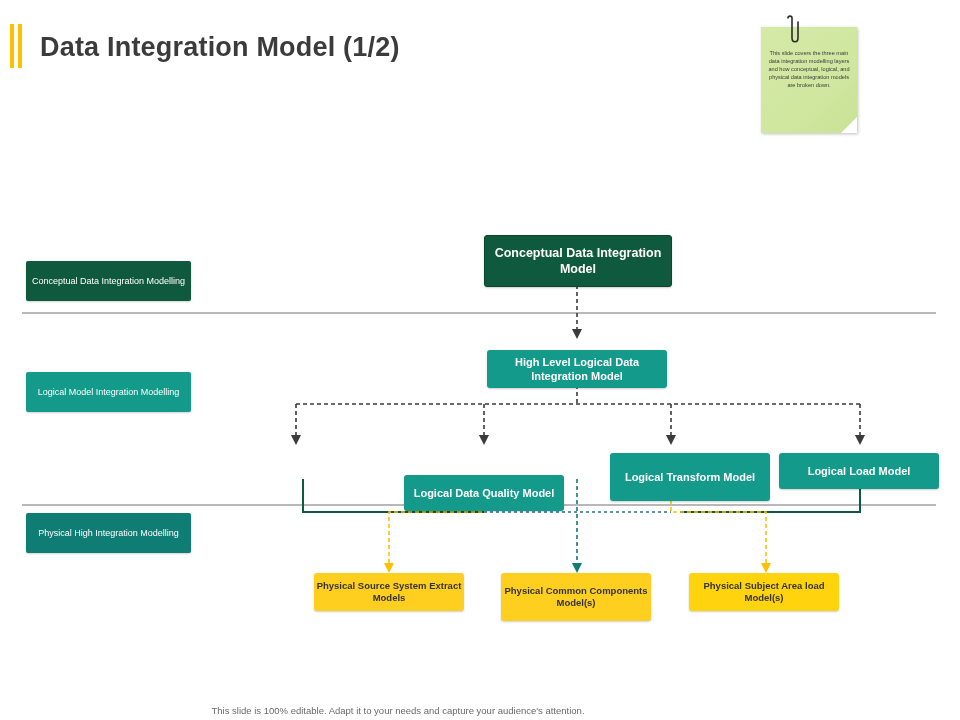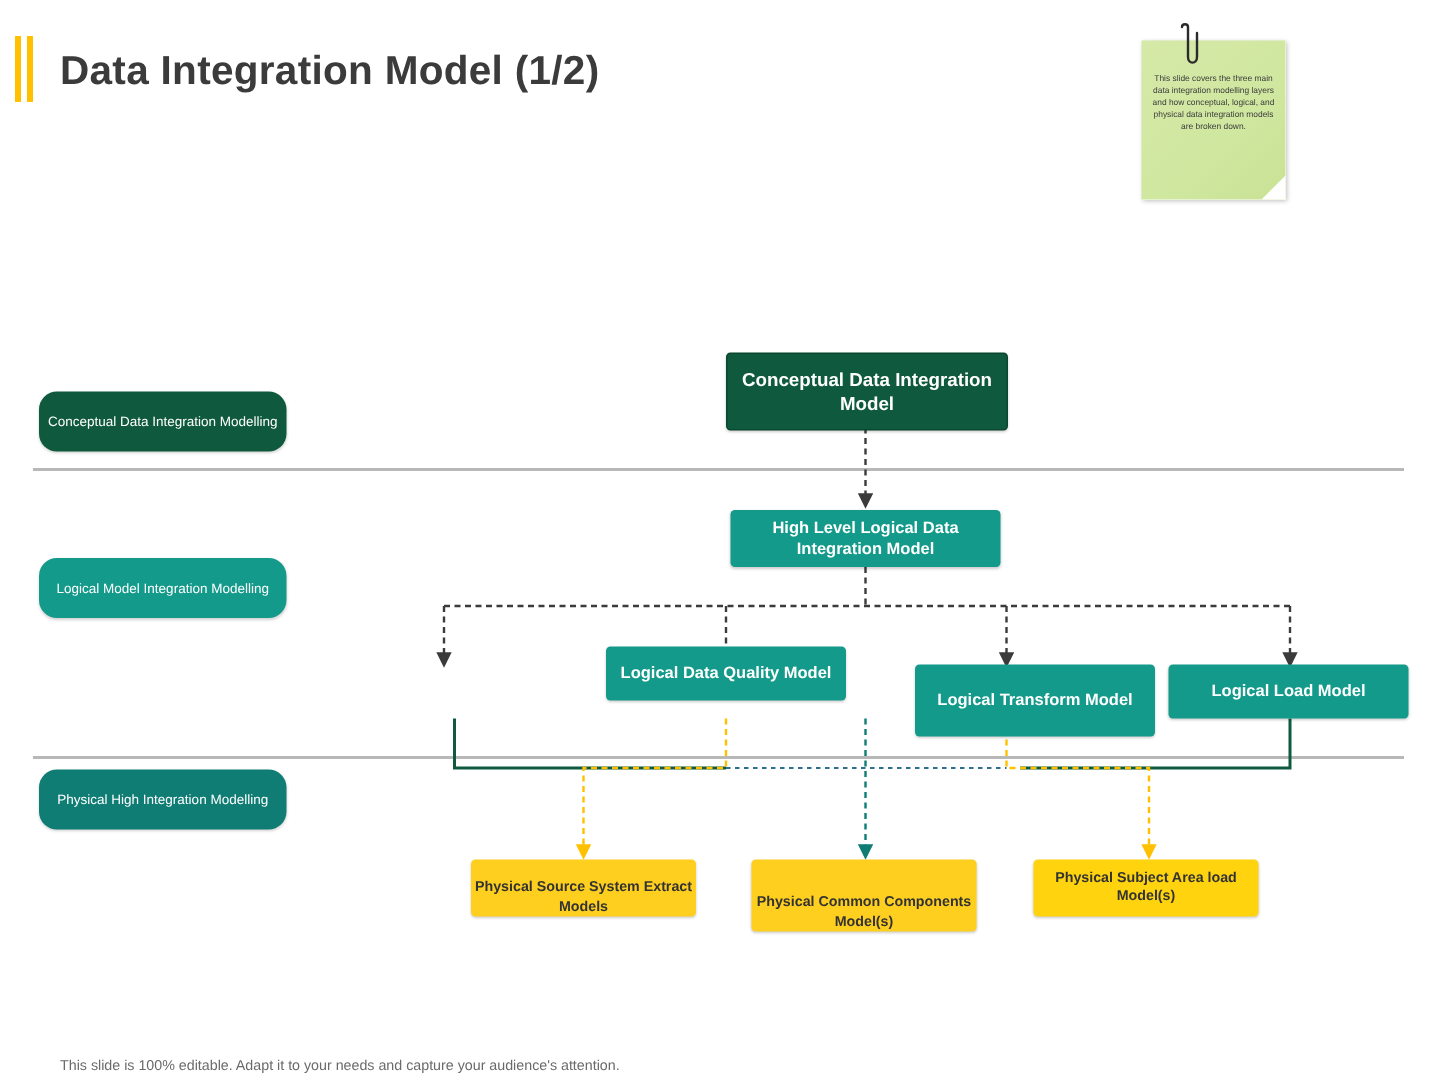--- a/index.html
+++ b/index.html
@@ -91,21 +91,21 @@
   
   .hsep {
     position: absolute;
     height: 2px;
     background: #b8b8b8;
   }
 
   
   .side-label {
     position: absolute;
-    border-radius: 12px;
+    border-radius: 2px;
     color: #ffffff;
     font-size: 9px;
     text-align: center;
     display: flex;
     align-items: center;
     justify-content: center;
     line-height: 1.35;
     box-shadow: 0 1px 2px rgba(0,0,0,0.18);
   }
 
@@ -125,27 +125,27 @@
     color: #ffffff;
     font-size: 12.5px;
     font-weight: bold;
     border: 1.5px solid #0a4630;
   }
   .node.teal {
     background: #139a8a;
     color: #ffffff;
     font-size: 11px;
     font-weight: bold;
+    margin-top: 10px;
   }
   .node.yellow {
     background: #ffcf20;
     color: #333333;
     font-size: 9.5px;
     font-weight: bold;
-    align-items: flex-end;
   }
   .node.yellow-alt {
     background: #ffd40f;
     color: #333333;
     font-size: 9.5px;
     font-weight: bold;
   }
 
   svg.connectors {
     position: absolute;
@@ -153,23 +153,23 @@
     width: 960px;
     height: 720px;
     pointer-events: none;
   }
 
   .footer-note {
     position: absolute;
     left: 0;
     top: 705px;
     width: 796px;
+    text-align: center;
     font-size: 9.5px;
     color: #6a6a6a;
-    padding-left: 40px;
   }
 </style>
 </head>
 <body>
 
 <div class="slide">
 
   <div class="title-bar-accent"></div>
   <div class="slide-title">Data Integration Model (1/2)</div>
 
@@ -232,21 +232,21 @@
   </div>
 
   <div class="node conceptual" style="left:484px; top:235px; width:186px; height:50px;">
     <span>Conceptual Data Integration Model</span>
   </div>
 
   <div class="node teal" style="left:487px; top:340px; width:180px; height:38px;">
     <span>High Level Logical Data Integration Model</span>
   </div>
 
-  <div class="node teal" style="left:404px; top:431px; width:160px; height:36px;">
+  <div class="node teal" style="left:404px; top:465px; width:160px; height:36px;">
     <span>Logical Data Quality Model</span>
   </div>
   <div class="node teal" style="left:610px; top:443px; width:160px; height:48px;">
     <span>Logical Transform Model</span>
   </div>
   <div class="node teal" style="left:779px; top:443px; width:160px; height:36px;">
     <span>Logical Load Model</span>
   </div>
 
   <div class="node yellow" style="left:314px; top:573px; width:150px; height:38px;">

